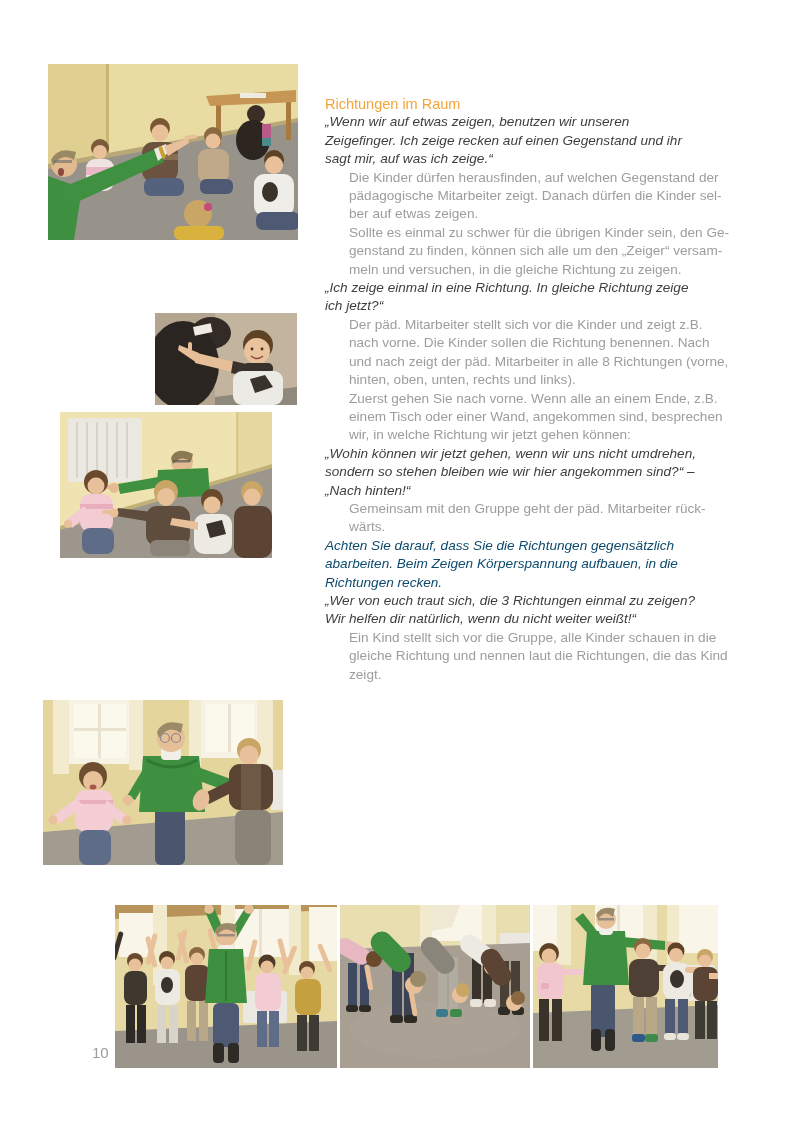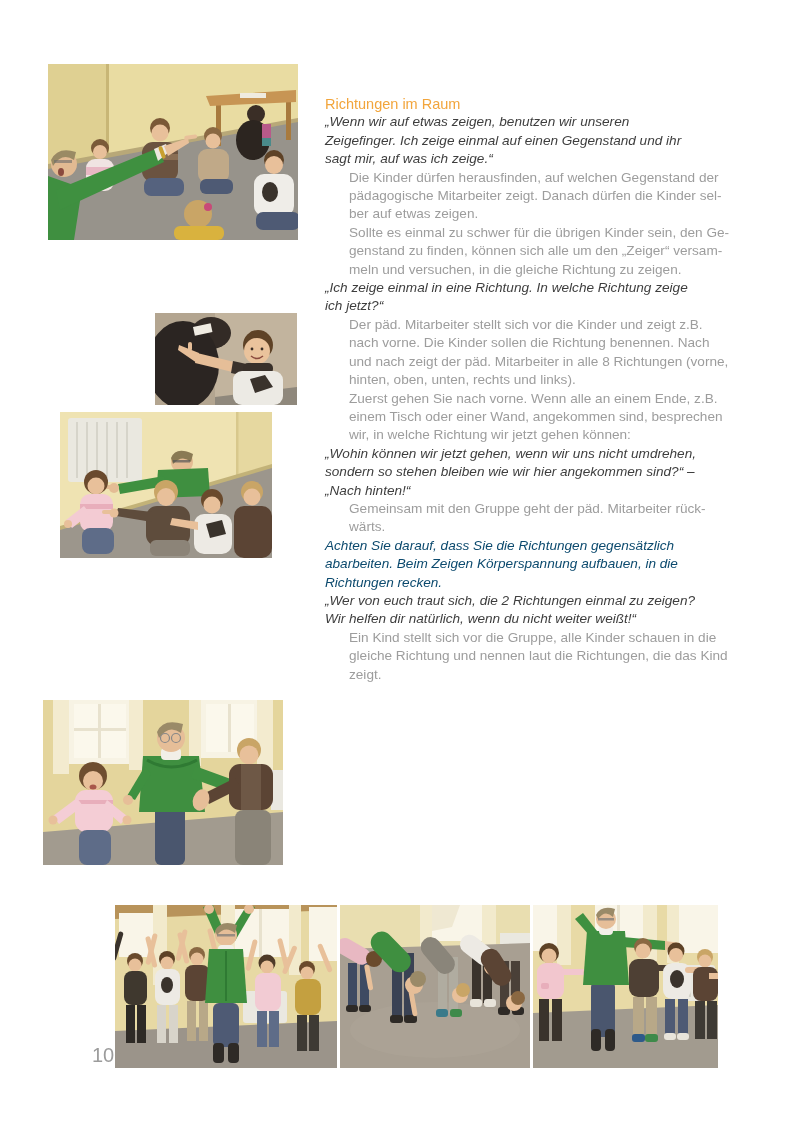--- a/index.html
+++ b/index.html
@@ -23,21 +23,21 @@
   .photo{position:absolute;overflow:hidden;background:#E9DCA2;}
   .photo svg{display:block;width:100%;height:100%;}
   #photo1{left:48px;top:64px;width:250px;height:176px;}
   #photo2{left:155px;top:313px;width:142px;height:92px;}
   #photo3{left:60px;top:412px;width:212px;height:146px;}
   #photo4{left:43px;top:700px;width:240px;height:165px;}
   #photoA{left:115px;top:905px;width:222px;height:163px;}
   #photoB{left:340px;top:905px;width:190px;height:163px;}
   #photoC{left:533px;top:905px;width:185px;height:163px;}
 
-  .pagenum{position:absolute;left:92px;top:1044px;font-size:20px;color:#9C9C9C;}
+  .pagenum{position:absolute;left:92px;top:1044px;font-size:15px;color:#9C9C9C;}
 </style>
 </head>
 <body>
 
 <div class="page">
 
   <div class="photo" id="photo1" aria-label="Kinder sitzen im Kreis, Erwachsene im grünen Pullover zeigt mit dem Zeigefinger">
     <svg viewBox="0 0 250 176" preserveAspectRatio="none">
       <rect width="250" height="176" fill="#E9DCA2"></rect>
       <polygon points="0,0 60,0 60,95 0,105" fill="#DFD092"></polygon>
@@ -241,46 +241,46 @@
         <polygon points="160,94 192,78 198,88 166,104" fill="#5B4434"></polygon>
         <ellipse cx="158" cy="100" rx="8" ry="11" fill="#E6BE98" transform="rotate(20 158 100)"></ellipse>
         <rect x="192" y="110" width="36" height="55" rx="8" fill="#8A8478"></rect>
       </g>
     </svg>
   </div>
 
   <div class="textcol">
     <h1 class="heading">Richtungen im Raum</h1>
     <p class="quote">„Wenn wir auf etwas zeigen, benutzen wir unseren
-Zeigefinger. Ich zeige einmal auf einen Gegenstand und ihr
+Zeigefinger. Ich zeige recken auf einen Gegenstand und ihr
 sagt mir, auf was ich zeige.“</p>
     <p class="body gap-a">Die Kinder dürfen herausfinden, auf welchen Gegenstand der
 pädagogische Mitarbeiter zeigt. Danach dürfen die Kinder sel-
 ber auf etwas zeigen.
 Sollte es einmal zu schwer für die übrigen Kinder sein, den Ge-
 genstand zu finden, können sich alle um den „Zeiger“ versam-
 meln und versuchen, in die gleiche Richtung zu zeigen.</p>
-    <p class="quote gap-b">„Ich zeige einmal in eine Richtung. In welche Richtung zeige
+    <p class="quote gap-b">„Ich zeige einmal in eine Richtung. In gleiche Richtung zeige
 ich jetzt?“</p>
     <p class="body">Der päd. Mitarbeiter stellt sich vor die Kinder und zeigt z.B.
 nach vorne. Die Kinder sollen die Richtung benennen. Nach
 und nach zeigt der päd. Mitarbeiter in alle 8 Richtungen (vorne,
 hinten, oben, unten, rechts und links).</p>
     <p class="body">Zuerst gehen Sie nach vorne. Wenn alle an einem Ende, z.B.
 einem Tisch oder einer Wand, angekommen sind, besprechen
 wir, in welche Richtung wir jetzt gehen können:</p>
     <p class="quote">„Wohin können wir jetzt gehen, wenn wir uns nicht umdrehen,
 sondern so stehen bleiben wie wir hier angekommen sind?“ –
 „Nach hinten!“</p>
     <p class="body">Gemeinsam mit den Gruppe geht der päd. Mitarbeiter rück-
 wärts.</p>
     <p class="note gap-c">Achten Sie darauf, dass Sie die Richtungen gegensätzlich
 abarbeiten. Beim Zeigen Körperspannung aufbauen, in die
 Richtungen recken.</p>
-    <p class="quote">„Wer von euch traut sich, die 2 Richtungen einmal zu zeigen?
+    <p class="quote">„Wer von euch traut sich, die 3 Richtungen einmal zu zeigen?
 Wir helfen dir natürlich, wenn du nicht weiter weißt!“</p>
     <p class="body">Ein Kind stellt sich vor die Gruppe, alle Kinder schauen in die
 gleiche Richtung und nennen laut die Richtungen, die das Kind
 zeigt.</p>
   </div>
 
   <div class="photo" id="photoA" aria-label="Gruppe streckt die Arme nach oben">
     <svg viewBox="0 0 222 163" preserveAspectRatio="none">
       <rect width="222" height="163" fill="#E7D9A4"></rect>
       <polygon points="0,0 222,0 222,5 0,14" fill="#B8935A"></polygon>

